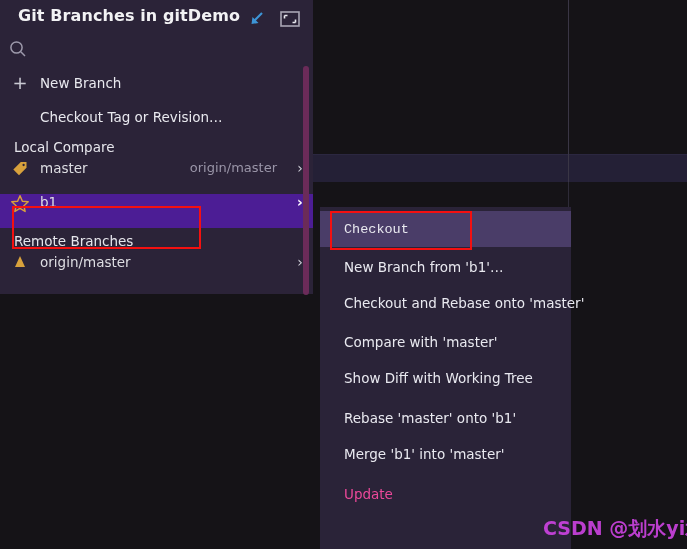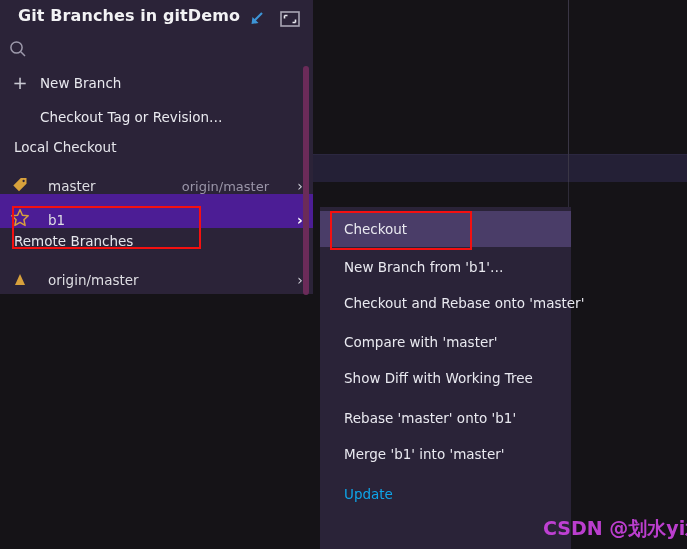--- a/index.html
+++ b/index.html
@@ -34,22 +34,22 @@
     letter-spacing:.1px;white-space:nowrap;
   }
   .hdr-icons{position:absolute;right:12px;top:8px;display:flex;gap:12px;align-items:center;}
   .icon-btn{width:22px;height:22px;display:flex;align-items:center;justify-content:center;cursor:pointer;}
 
   .search-row{position:relative;height:28px;}
   .search-icon{position:absolute;left:8px;top:1px;width:22px;height:22px;}
 
   .list{position:relative;}
   .row{
-    position:relative;height:34px;display:flex;align-items:flex-end;
-    color:#dedee3;font-size:13.5px;gap:8px;
+    position:relative;height:34px;display:flex;align-items:flex-start;
+    color:#dedee3;font-size:13.5px;
   }
   .row .ico{width:40px;display:flex;align-items:center;justify-content:center;flex:0 0 40px;}
   .row .label{flex:1 1 auto;white-space:nowrap;}
   .row .tracking{color:#9a95a8;font-size:13px;margin-right:10px;white-space:nowrap;}
   .row .chev{width:26px;display:flex;align-items:center;justify-content:center;color:#cfcfd8;font-size:14px;flex:0 0 26px;}
   .row.selected{background:#4c1d95;}
   .row.selected .chev{color:#ffffff;font-weight:bold;}
   .group-label{
     position:relative;height:26px;display:flex;align-items:center;
     padding-left:14px;color:#e6e6ec;font-size:13.5px;
@@ -70,22 +70,22 @@
   .ctxmenu{
     position:absolute;left:320px;top:207px;width:251px;height:342px;
     background:#2a2338;
   }
   .menu-item{
     position:absolute;left:0;width:251px;height:36px;
     display:flex;align-items:center;
     color:#e9e9f0;font-size:13.5px;
     padding-left:24px;box-sizing:border-box;white-space:nowrap;
   }
-  .menu-item.hl{background:#4a3d68;}
-  .menu-item.disabled{color:#0ea5e9;}
+  .menu-item.hl{background:#4a3d68;font-family:Liberation Mono, monospace;}
+  .menu-item.disabled{color:#ec4899;}
 
   
   .redbox{position:absolute;border:2px solid #f41010;box-sizing:border-box;pointer-events:none;}
   #redbox-branch{left:12px;top:206px;width:189px;height:43px;}
   #redbox-checkout{left:330px;top:211px;width:142px;height:39px;}
 
   
   .watermark{
     position:absolute;left:543px;top:516px;
     color:#d946ef;font-size:19px;opacity:.85;
@@ -139,21 +139,21 @@
       <div class="action-row">
         <span class="plus">+</span>
         <span>New Branch</span>
       </div>
 
       <div class="action-row">
         <span class="spacer"></span>
         <span>Checkout Tag or Revision…</span>
       </div>
 
-      <div class="group-label">Local Checkout</div>
+      <div class="group-label">Local Compare</div>
 
       <div class="row">
         <span class="ico">
           <svg width="18" height="18" viewBox="0 0 18 18">
             <path d="M9.8 2 H15.5 V7.7 L8 15.2 L2.3 9.5 Z" fill="#d8a13c"></path>
             <circle cx="12.6" cy="5" r="1.15" fill="#2b2338"></circle>
           </svg>
         </span>
         <span class="label">master</span>
         <span class="tracking">origin/master</span>

